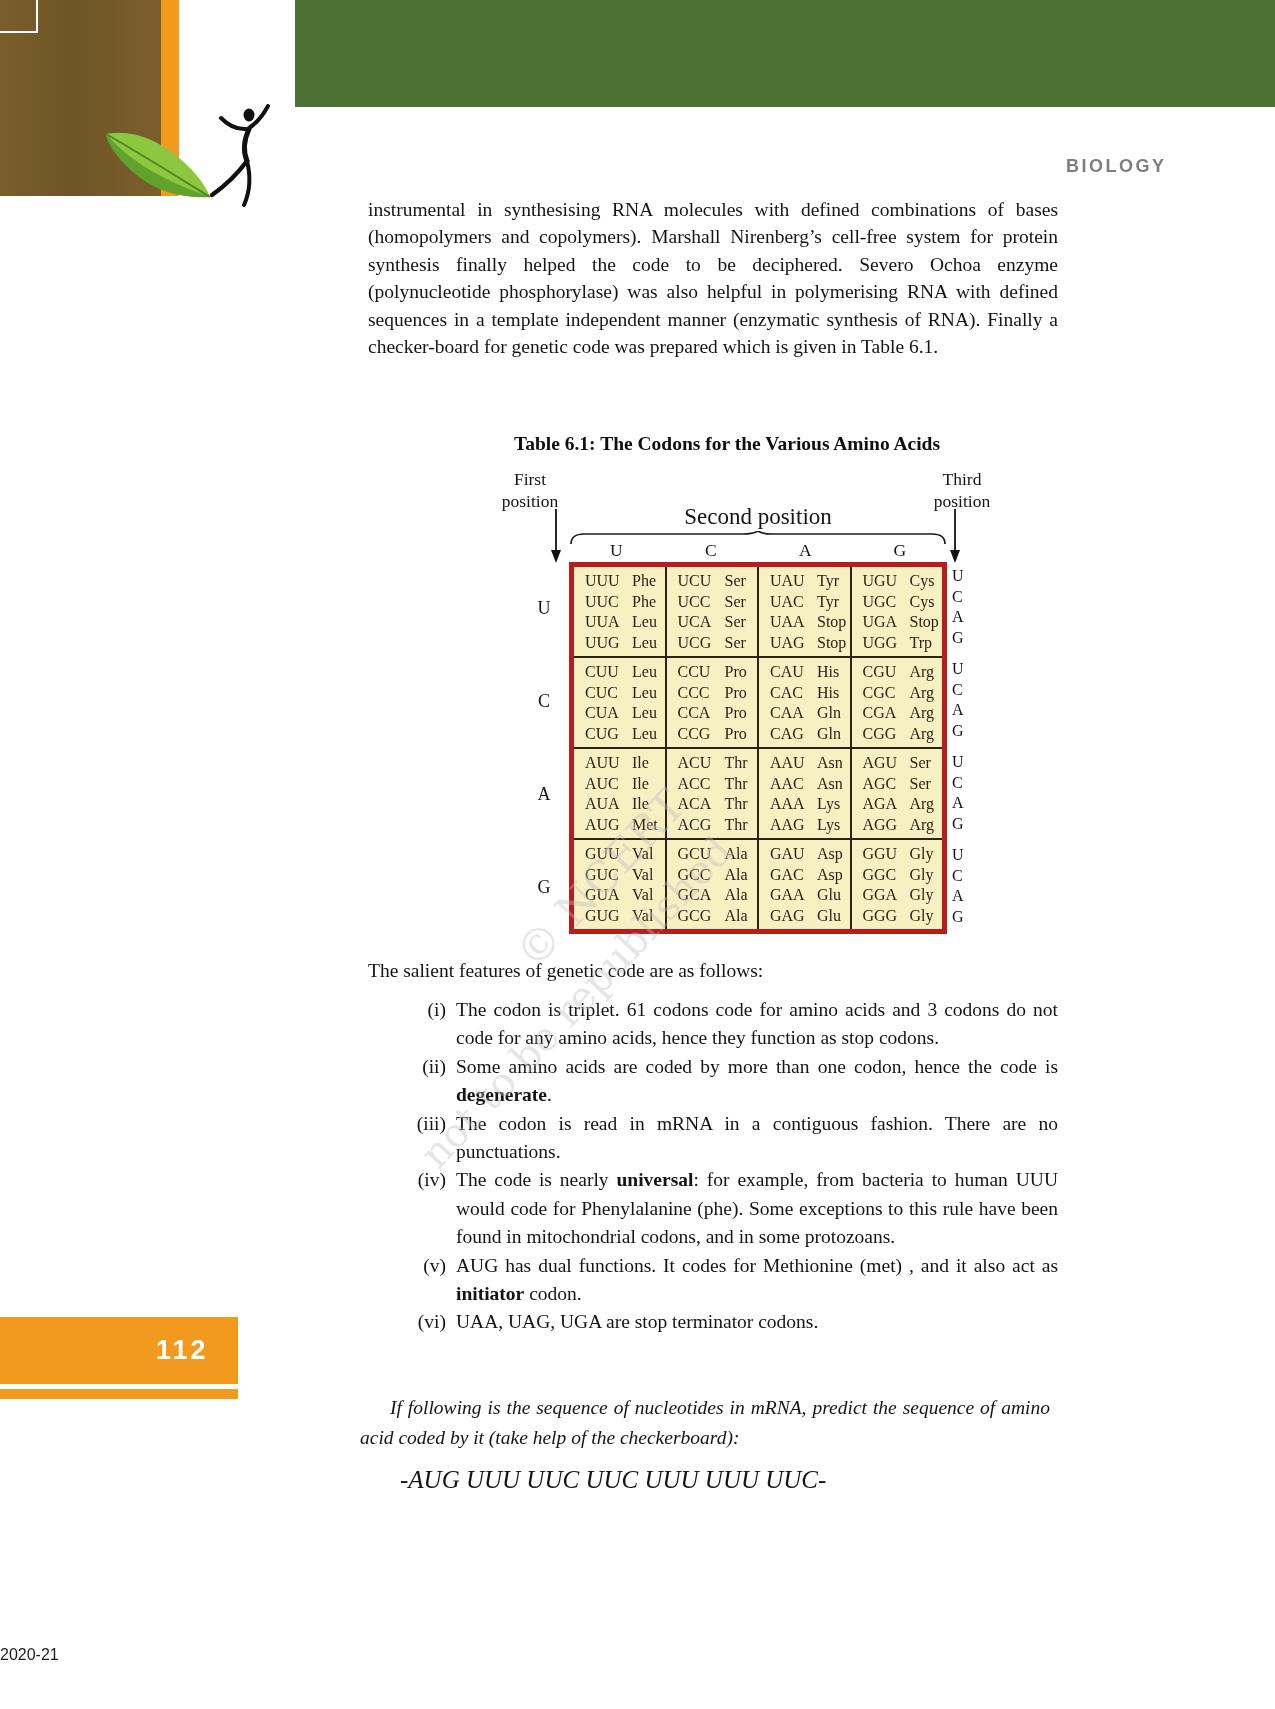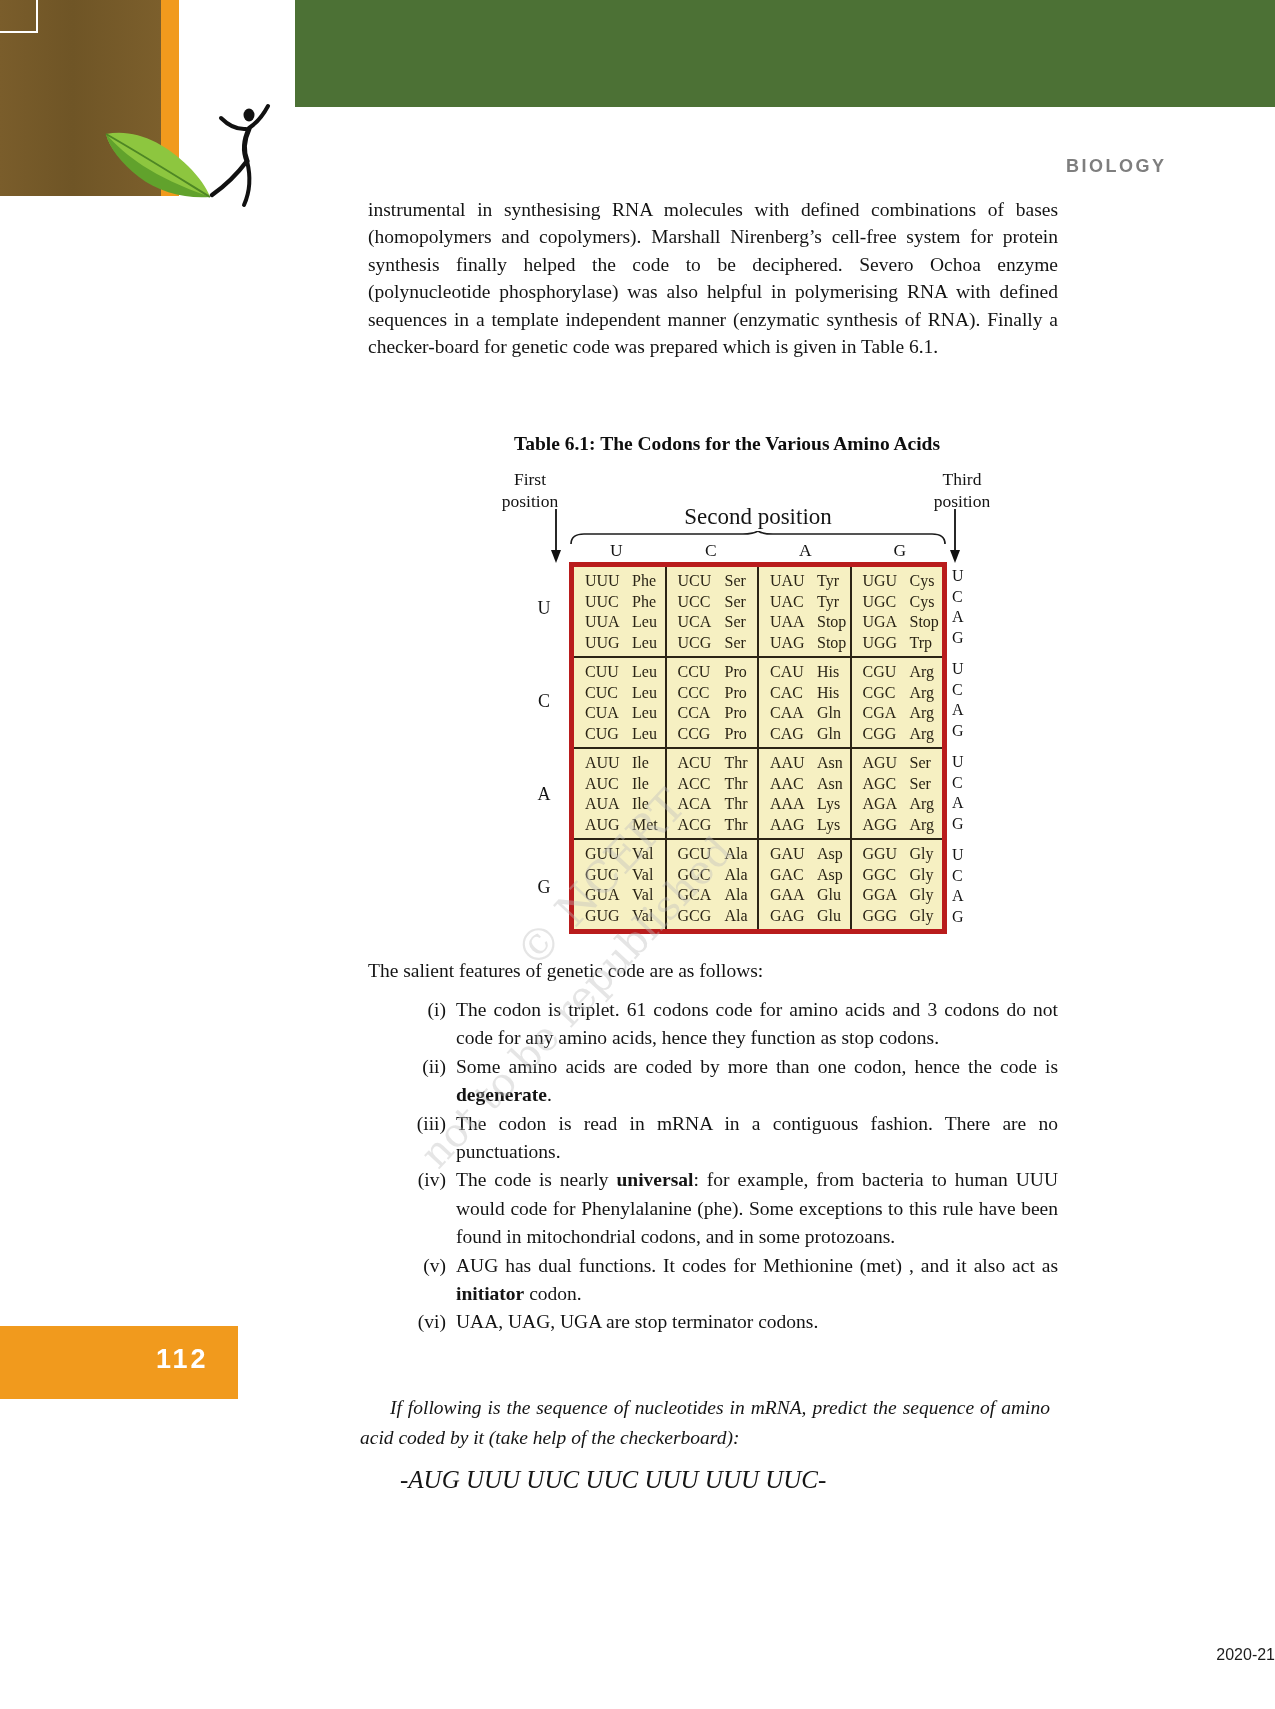--- a/index.html
+++ b/index.html
@@ -62,25 +62,25 @@
   .feature-text{flex:1;text-align:justify;font-size:19.5px;line-height:28.4px;}
   .feature-text b{font-weight:700;}
 
   
   .exercise-prompt{position:absolute;left:360px;top:1393px;width:690px;font-style:italic;
     font-size:19.5px;line-height:29.5px;text-align:justify;text-indent:30px;}
   .sequence-line{position:absolute;left:400px;top:1466px;font-style:italic;font-size:25px;}
 
   
   .page-box{position:absolute;left:0;top:1317px;width:238px;height:67px;background:#f19a1d;
-    display:flex;align-items:center;margin-top:9px;}
+    display:flex;align-items:center;}
   .page-num{margin-left:156px;color:#ffffff;font-family:"Liberation Sans",sans-serif;
     font-weight:700;font-size:27px;letter-spacing:3px;}
   .page-strip{position:absolute;left:0;top:1389px;width:238px;height:10px;background:#f19a1d;}
-  .footer{position:absolute;left:0;top:1646px;width:1275px;text-align:right;
+  .footer{position:absolute;left:0;top:1646px;width:1275px;text-align:left;
     font-family:"Liberation Sans",sans-serif;font-size:16px;color:#1d1d1d;}
 
   
   .wm{position:absolute;font-family:"DejaVu Serif",serif;color:#bdbdbd;opacity:0.38;
     transform-origin:left center;white-space:nowrap;z-index:6;pointer-events:none;}
   .wm1{left:524px;top:935px;font-size:44px;transform:rotate(-47deg);}
   .wm2{left:428px;top:1138px;font-size:40px;transform:rotate(-47deg);}
 </style>
 </head>
 <body>

